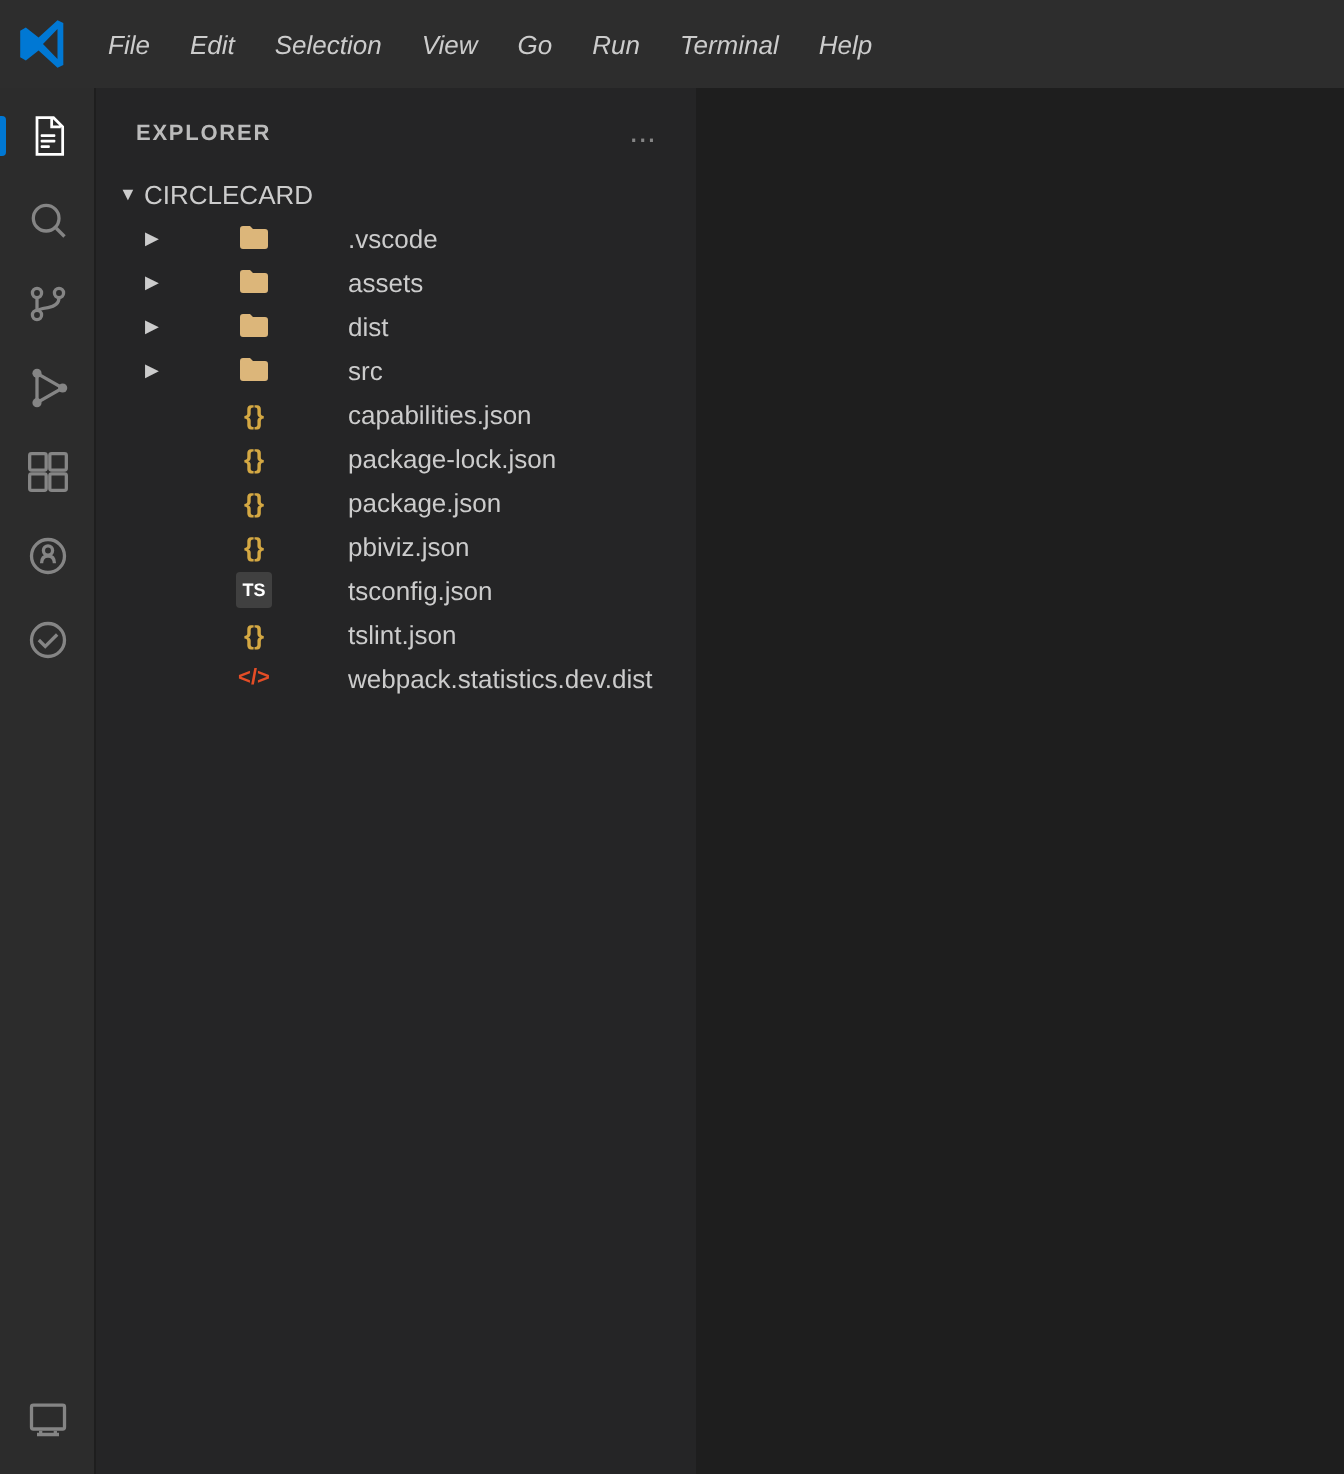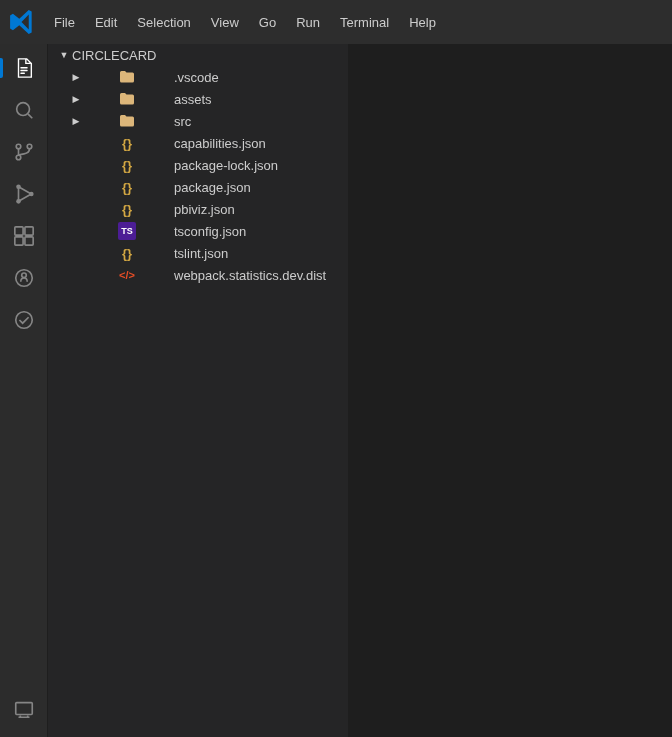--- a/index.html
+++ b/index.html
@@ -15,20 +15,21 @@
 
     
     .menu-bar {
       height: 44px;
       background: #2d2d2d;
       display: flex;
       align-items: center;
       padding: 0 8px;
       gap: 4px;
       flex-shrink: 0;
+      font-style: italic;
     }
     .vscode-logo {
       width: 28px;
       height: 28px;
       margin-right: 6px;
       flex-shrink: 0;
     }
     .menu-item {
       color: #cccccc;
       font-size: 13px;
@@ -167,21 +168,21 @@
       display: flex;
       align-items: center;
       justify-content: center;
       flex-shrink: 0;
       font-size: 11px;
       margin-right: 4px;
     }
 
     .icon-folder { color: #dcb67a; }
     .icon-json { color: #d4a843; }
-    .icon-ts { background: #4c1d95; color: #fff; font-size: 9px; font-weight: 700; border-radius: 2px; }
+    .icon-ts { background: #404040; color: #fff; font-size: 9px; font-weight: 700; border-radius: 2px; }
     .icon-html { color: #e44d26; }
 
     
     .editor-area {
       flex: 1;
       background: #1e1e1e;
     }
   </style>
 </head>
 <body>
@@ -258,20 +259,24 @@
     <div style="flex:1"></div>
     <div class="activity-icon" title="Remote Explorer" style="margin-bottom:8px;">
       <svg width="22" height="22" viewBox="0 0 24 24" fill="none" stroke="currentColor" stroke-width="1.8">
         <rect x="3" y="5" width="18" height="13" rx="1"></rect>
         <path d="M8 19 L8 21 M16 19 L16 21 M6 21 L18 21" stroke="currentColor"></path>
       </svg>
     </div>
   </div>
 
   <div class="sidebar">
+    <div class="sidebar-header">
+      <span class="sidebar-title">EXPLORER</span>
+      <span class="sidebar-more">...</span>
+    </div>
 
     <div class="file-tree">
 
       <div class="tree-item root">
         <div class="chevron down"></div>
         <span>CIRCLECARD</span>
       </div>
 
       <div class="tree-item depth-1">
         <div class="chevron right"></div>
@@ -286,20 +291,29 @@
       <div class="tree-item depth-1">
         <div class="chevron right"></div>
         <div class="file-icon icon-folder">
           <svg width="16" height="16" viewBox="0 0 16 16" fill="#dcb67a">
               <path d="M1 3.5A1.5 1.5 0 012.5 2H6l1.5 1.5H13.5A1.5 1.5 0 0115 5v7a1.5 1.5 0 01-1.5 1.5h-11A1.5 1.5 0 011 12V3.5z"></path>
             </svg>
         </div>
         <span>assets</span>
       </div>
 
+      <div class="tree-item depth-1">
+        <div class="chevron right"></div>
+        <div class="file-icon icon-folder">
+          <svg width="16" height="16" viewBox="0 0 16 16" fill="#dcb67a">
+              <path d="M1 3.5A1.5 1.5 0 012.5 2H6l1.5 1.5H13.5A1.5 1.5 0 0115 5v7a1.5 1.5 0 01-1.5 1.5h-11A1.5 1.5 0 011 12V3.5z"></path>
+            </svg>
+        </div>
+        <span>dist</span>
+      </div>
 
 
       <div class="tree-item depth-1">
         <div class="chevron right"></div>
         <div class="file-icon icon-folder">
           <svg width="16" height="16" viewBox="0 0 16 16" fill="#dcb67a">
               <path d="M1 3.5A1.5 1.5 0 012.5 2H6l1.5 1.5H13.5A1.5 1.5 0 0115 5v7a1.5 1.5 0 01-1.5 1.5h-11A1.5 1.5 0 011 12V3.5z"></path>
             </svg>
         </div>
         <span>src</span>

